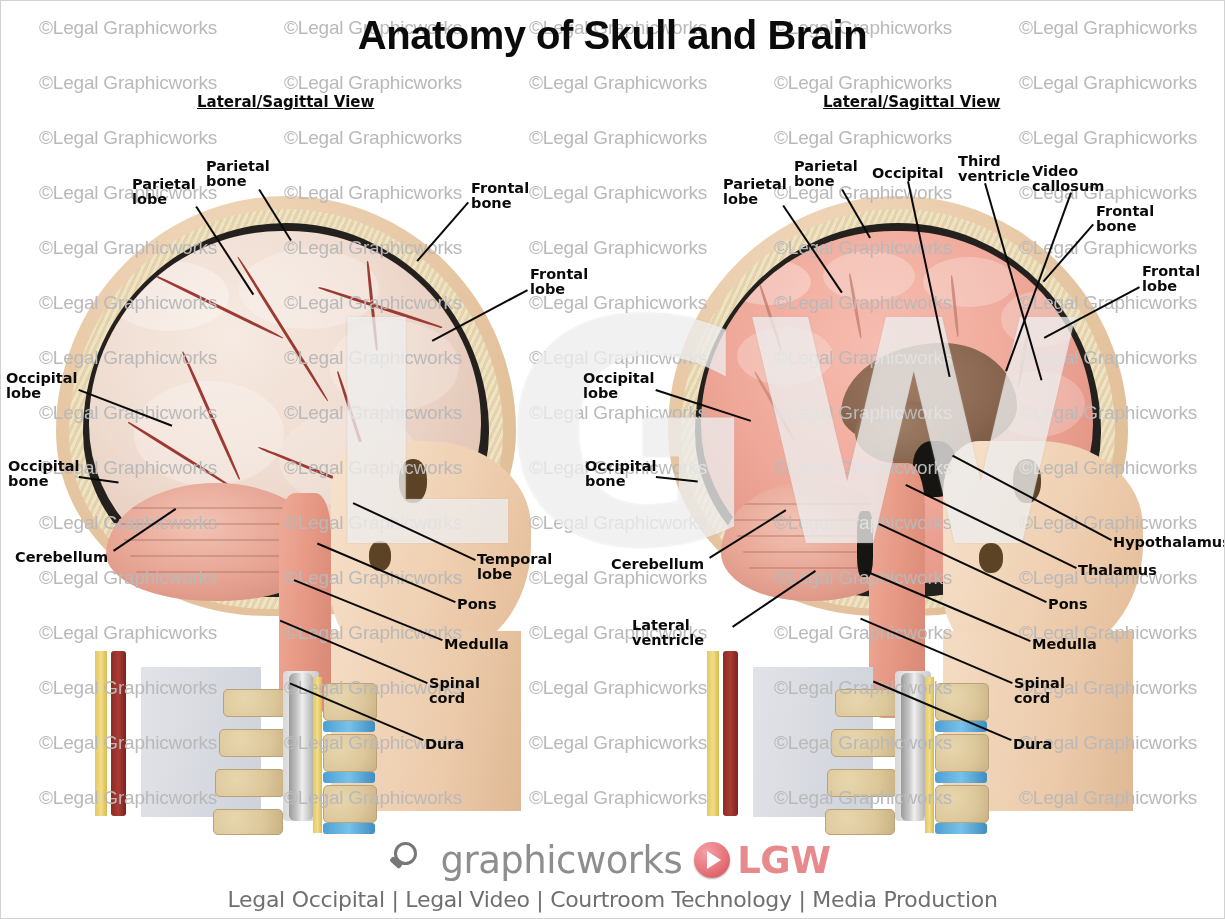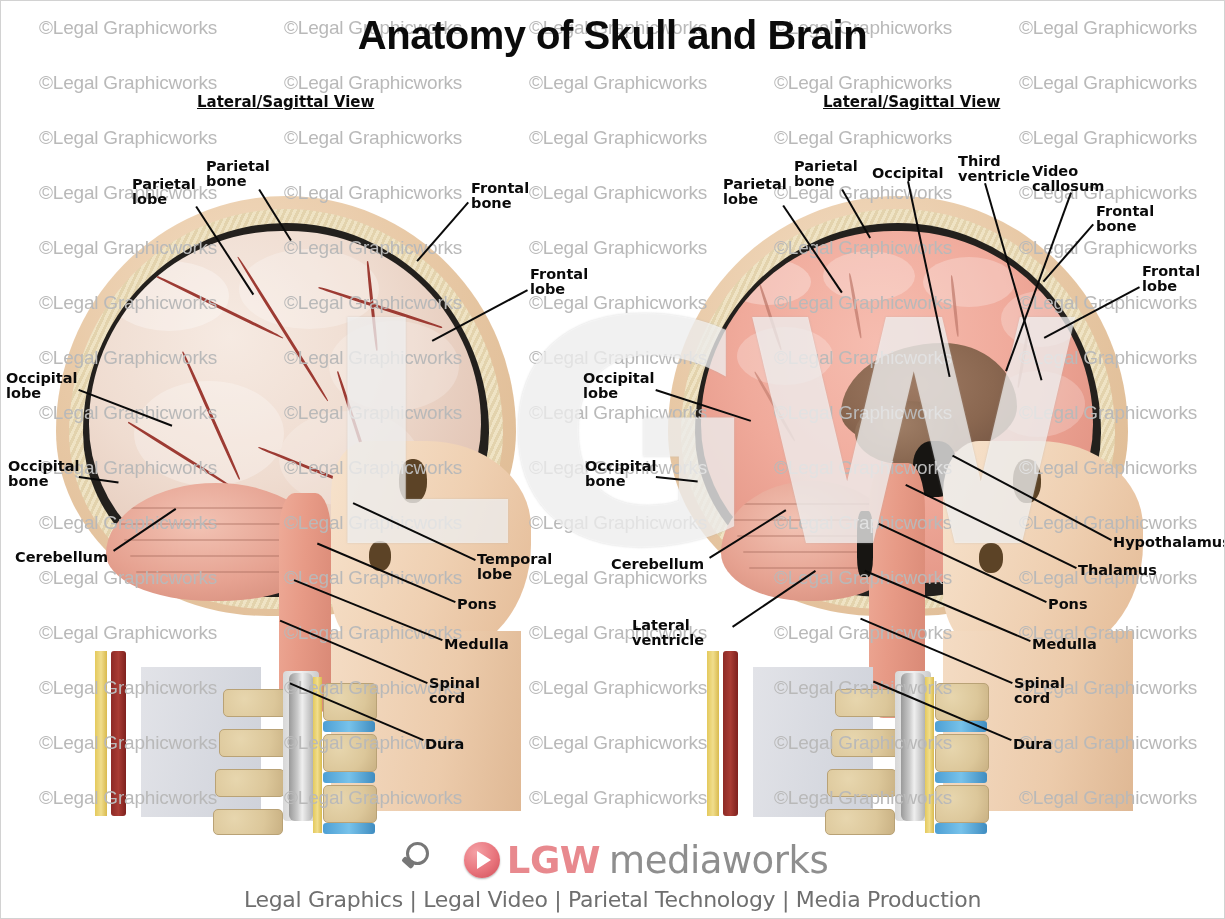--- a/index.html
+++ b/index.html
@@ -456,21 +456,21 @@
       <div class="callout" style="left: 1012px; top: 736px;">Dura</div>
     </div>
 
   <div id="footer">
     <div id="brandline">
       <span class="mag">
         <span class="ring"></span>
           <span class="handle"></span>
       </span>
       <span style="width:9px"></span>
+      <span class="brand-light">graphicworks</span>
       <span class="playbtn"></span>
       <span class="brand-strong">LGW</span>
       <span style="width:9px"></span>
-      <span class="brand-light">mediaworks</span>
     </div>
-    <div id="tagline">Legal Graphics | Legal Video | Parietal Technology | Media Production</div>
+    <div id="tagline">Legal Occipital | Legal Video | Courtroom Technology | Media Production</div>
   </div>
 
 </div>
 
 </body></html>

